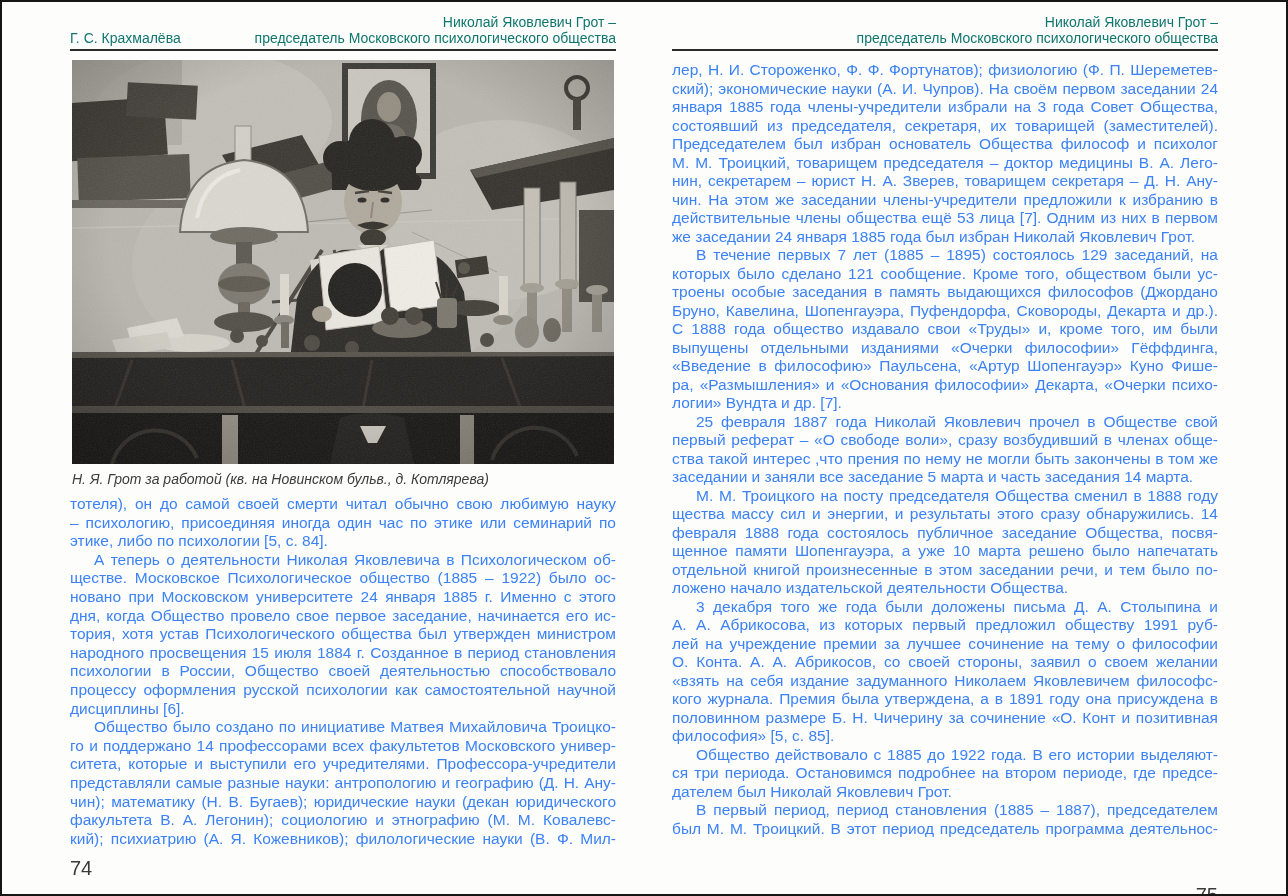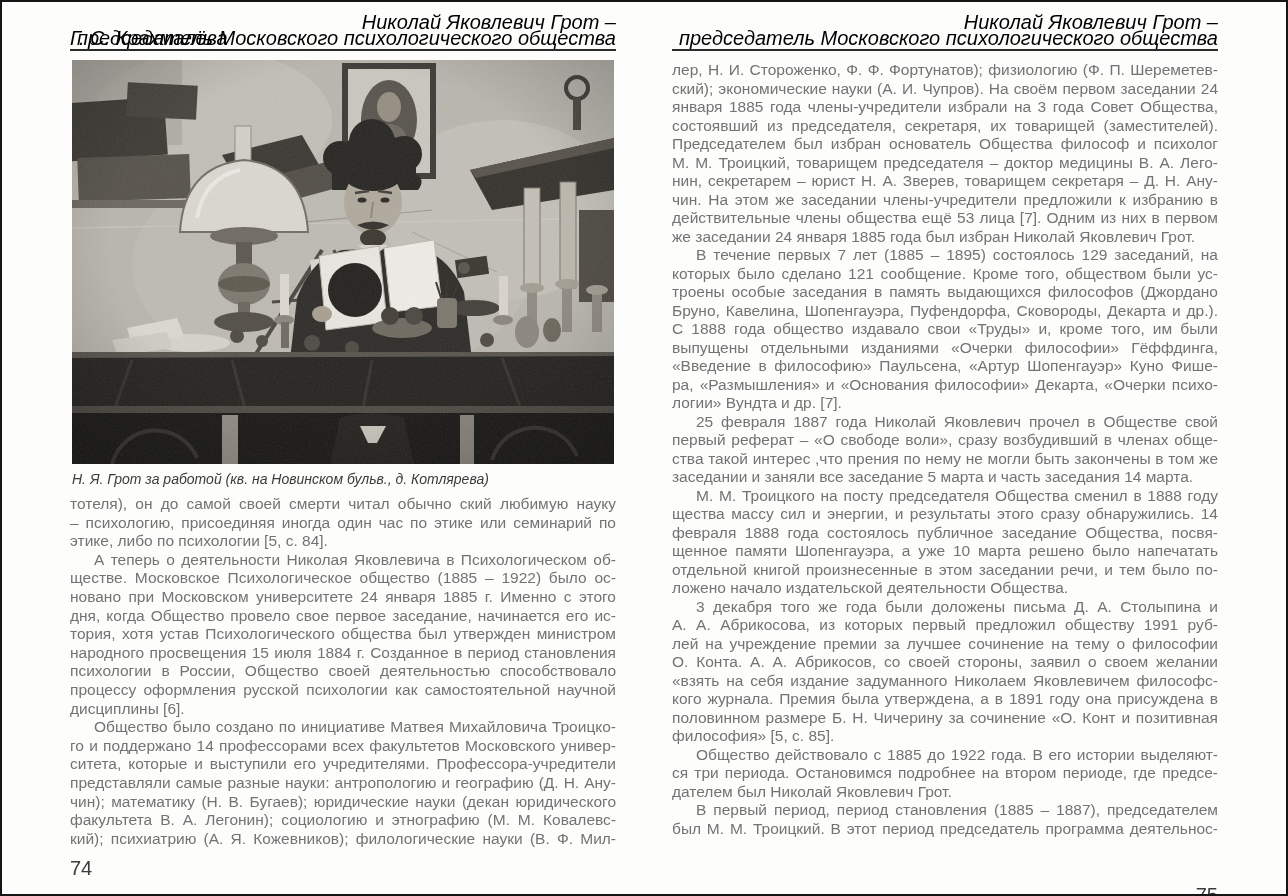--- a/index.html
+++ b/index.html
@@ -10,29 +10,29 @@
     overflow:hidden;
   }
   .spread-frame{
     position:absolute;inset:0;border:2px solid #161616;box-sizing:border-box;
     pointer-events:none;z-index:50;
   }
   .page{position:absolute;top:14px;width:546px;height:870px;}
   .page.left{left:70px;}
   .page.right{left:672px;}
 
-  .hdr{position:relative;font-style:italic;font-size:20px;line-height:16px;color:#000000;}
+  .hdr{position:relative;font-size:14px;line-height:16px;color:#0f766e;}
   .hdr .title{text-align:right;}
   .hdr .author{position:absolute;left:0;bottom:0;}
   .rule{border-bottom:2px solid #2b2b2b;margin-top:3px;}
 
   .photo{position:absolute;top:46px;left:2px;width:542px;height:404px;display:block;}
   .caption{position:absolute;top:457px;left:2px;font-style:italic;font-size:14px;color:#3b3b3b;white-space:nowrap;}
 
-  .bodycol{position:absolute;left:0;width:546px;font-size:15.5px;color:#737373;}
+  .bodycol{position:absolute;left:0;width:546px;font-size:15.5px;color:#3b82f6;}
   .page.left  .bodycol{top:481px;line-height:18.6px;}
   .page.right .bodycol{top:47px;line-height:18.5px;}
 
   .line{text-align:justify;text-align-last:justify;white-space:normal;}
   .line.last{text-align-last:left;}
   .line.ind{text-indent:24px;}
 
   .pagenum{position:absolute;top:843px;font-size:20px;color:#3b3b3b;}
   .page.left  .pagenum{left:0;}
   .page.right .pagenum{right:0;margin-top:27px;}
@@ -179,21 +179,21 @@
     <path d="M40,404 A45 45 0 0 1 125,398" fill="none" stroke="#35322d" stroke-width="4"></path>
     <path d="M420,400 A45 45 0 0 1 505,396" fill="none" stroke="#35322d" stroke-width="4"></path>
 
     <rect x="0" y="0" width="542" height="404" fill="url(#vig)"></rect>
     <rect x="0" y="0" width="542" height="404" filter="url(#grain)" opacity="0.13"></rect>
   </svg>
 
   <div class="caption">Н. Я. Грот за работой (кв. на Новинском бульв., д. Котлярева)</div>
 
   <div class="bodycol">
-      <div class="line">тотеля), он до самой своей смерти читал обычно ский любимую науку</div>
+      <div class="line">тотеля), он до самой своей смерти читал обычно свою любимую науку</div>
       <div class="line">– психологию, присоединяя иногда один час по этике или семинарий по</div>
       <div class="line last">этике, либо по психологии [5, с. 84].</div>
       <div class="line ind">А теперь о деятельности Николая Яковлевича в Психологическом об-</div>
       <div class="line">ществе. Московское Психологическое общество (1885 – 1922) было ос-</div>
       <div class="line">новано при Московском университете 24 января 1885 г. Именно с этого</div>
       <div class="line">дня, когда Общество провело свое первое заседание, начинается его ис-</div>
       <div class="line">тория, хотя устав Психологического общества был утвержден министром</div>
       <div class="line">народного просвещения 15 июля 1884 г. Созданное в период становления</div>
       <div class="line">психологии в России, Общество своей деятельностью способствовало</div>
       <div class="line">процессу оформления русской психологии как самостоятельной научной</div>

